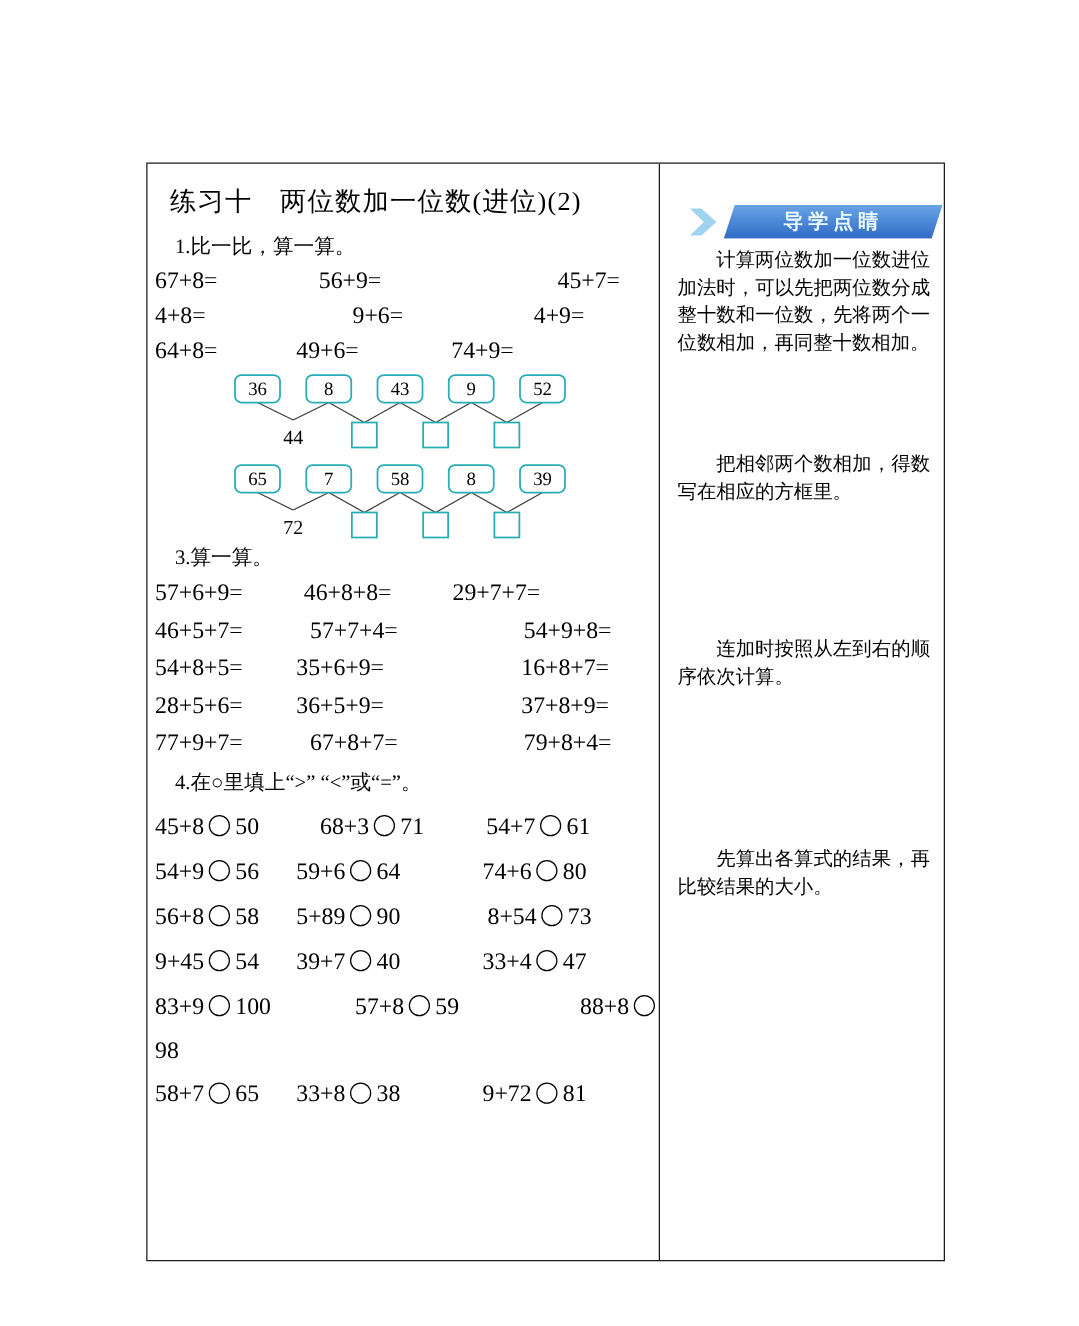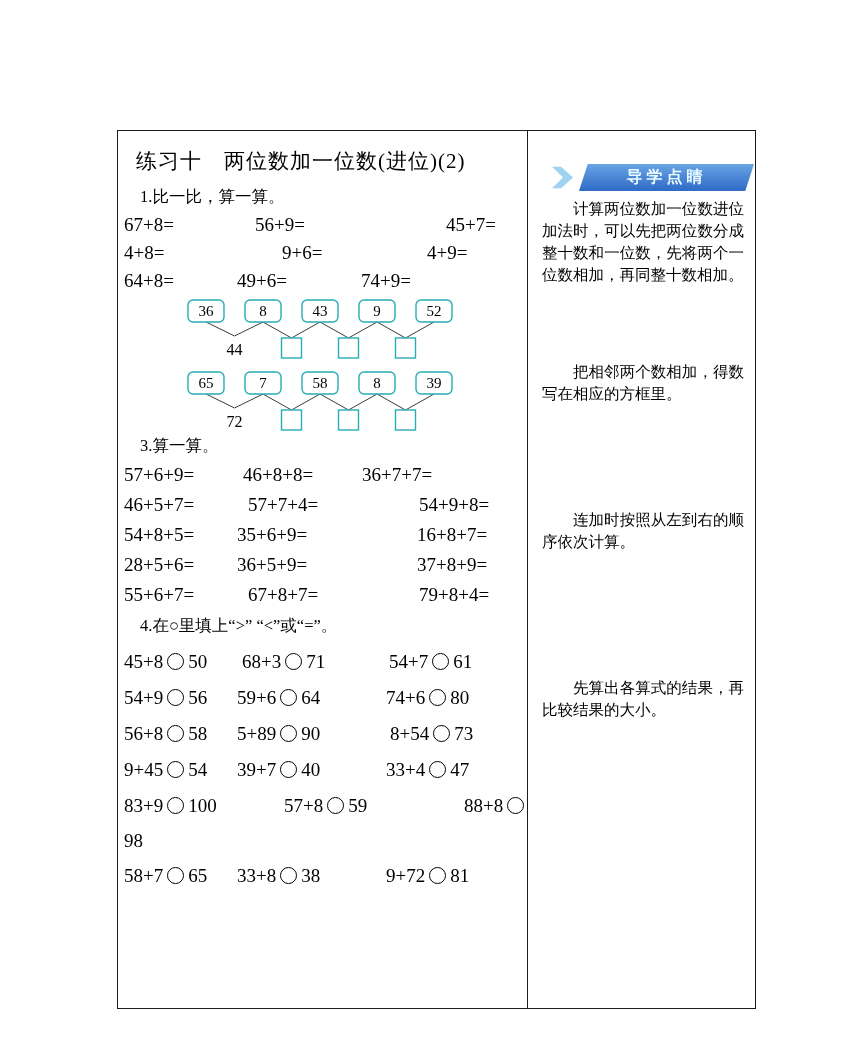--- a/index.html
+++ b/index.html
@@ -136,48 +136,48 @@
       <rect class="sq" x="95.5" y="40" width="20" height="20"></rect>
       <rect class="sq" x="152.5" y="40" width="20" height="20"></rect>
       <rect class="sq" x="209.5" y="40" width="20" height="20"></rect>
       <text class="ans" x="48.5" y="57">72</text>
     </svg>
 
     <div class="h">3.算一算。</div>
     <div class="row r3">
       <span class="cell" style="left:0">57+6+9=</span>
       <span class="cell" style="left:119px">46+8+8=</span>
-      <span class="cell" style="left:238px">36+7+7=</span>
+      <span class="cell" style="left:238px">29+7+7=</span>
     </div>
     <div class="row r3">
       <span class="cell" style="left:0">46+5+7=</span>
       <span class="cell" style="left:124px">57+7+4=</span>
       <span class="cell" style="left:295px">54+9+8=</span>
     </div>
     <div class="row r3">
       <span class="cell" style="left:0">54+8+5=</span>
       <span class="cell" style="left:113px">35+6+9=</span>
       <span class="cell" style="left:293px">16+8+7=</span>
     </div>
     <div class="row r3">
       <span class="cell" style="left:0">28+5+6=</span>
       <span class="cell" style="left:113px">36+5+9=</span>
       <span class="cell" style="left:293px">37+8+9=</span>
     </div>
     <div class="row r3">
-      <span class="cell" style="left:0">55+6+7=</span>
+      <span class="cell" style="left:0">77+9+7=</span>
       <span class="cell" style="left:124px">67+8+7=</span>
       <span class="cell" style="left:295px">79+8+4=</span>
     </div>
 
     <div class="h h4">4.在○里填上“&gt;” “&lt;”或“=”。</div>
 
     <div class="row r4">
       <span class="cell" style="left:0"><span>45+8</span><span class="circ"></span><span>50</span></span>
-      <span class="cell" style="left:118px"><span>68+3</span><span class="circ"></span><span>71</span></span>
+      <span class="cell" style="left:132px"><span>68+3</span><span class="circ"></span><span>71</span></span>
       <span class="cell" style="left:265px"><span>54+7</span><span class="circ"></span><span>61</span></span>
     </div>
     <div class="row r4">
       <span class="cell" style="left:0"><span>54+9</span><span class="circ"></span><span>56</span></span>
       <span class="cell" style="left:113px"><span>59+6</span><span class="circ"></span><span>64</span></span>
       <span class="cell" style="left:262px"><span>74+6</span><span class="circ"></span><span>80</span></span>
     </div>
     <div class="row r4">
       <span class="cell" style="left:0"><span>56+8</span><span class="circ"></span><span>58</span></span>
       <span class="cell" style="left:113px"><span>5+89</span><span class="circ"></span><span>90</span></span>

